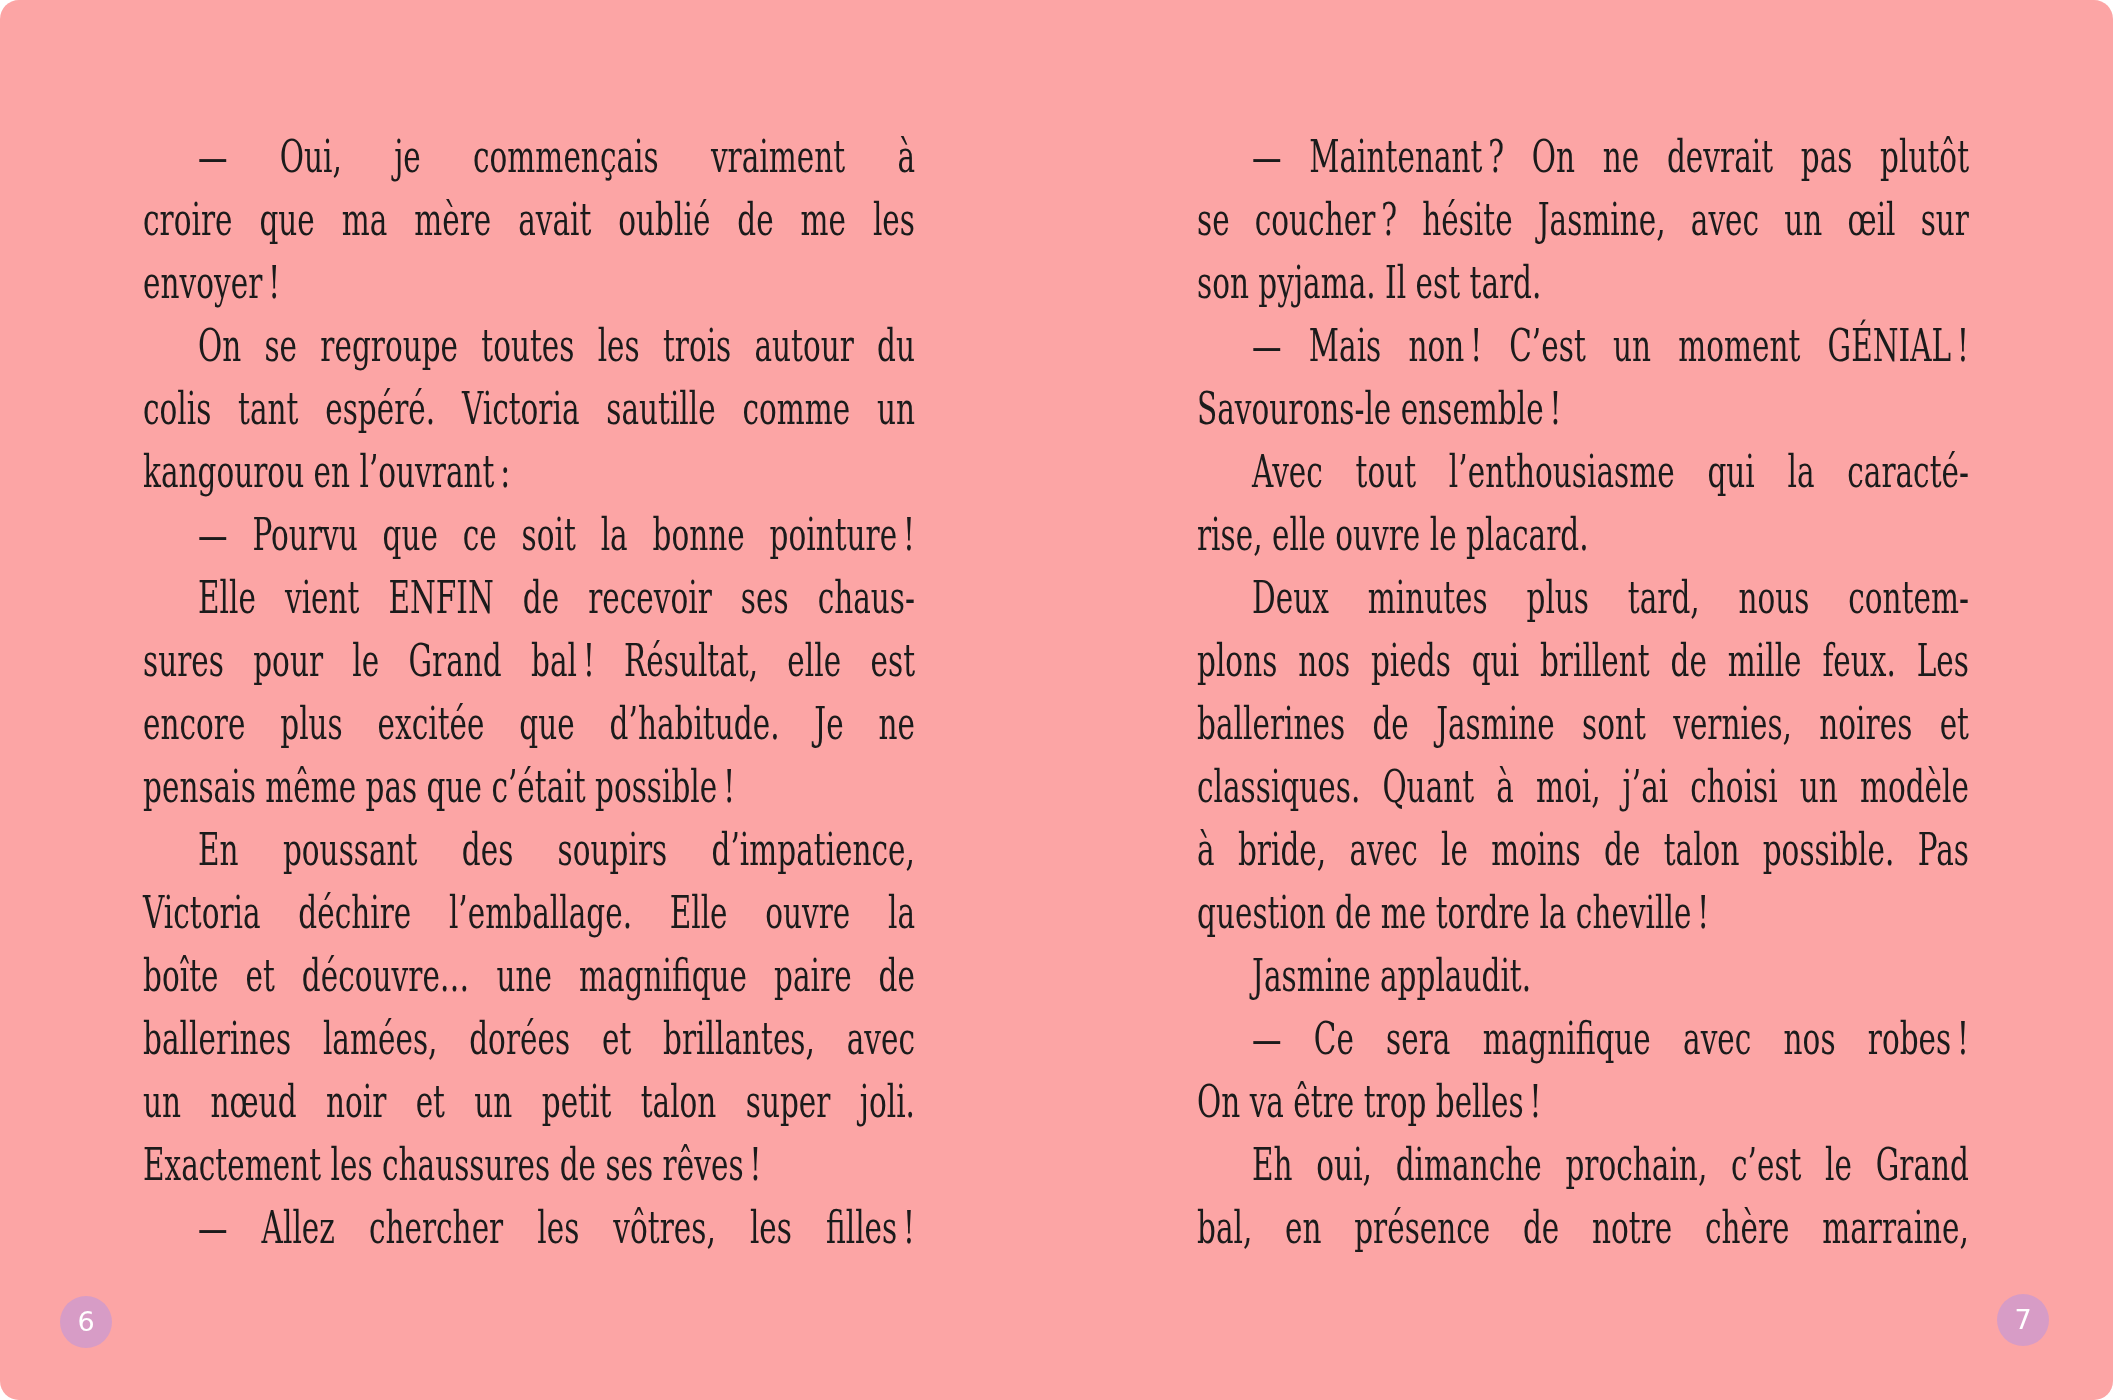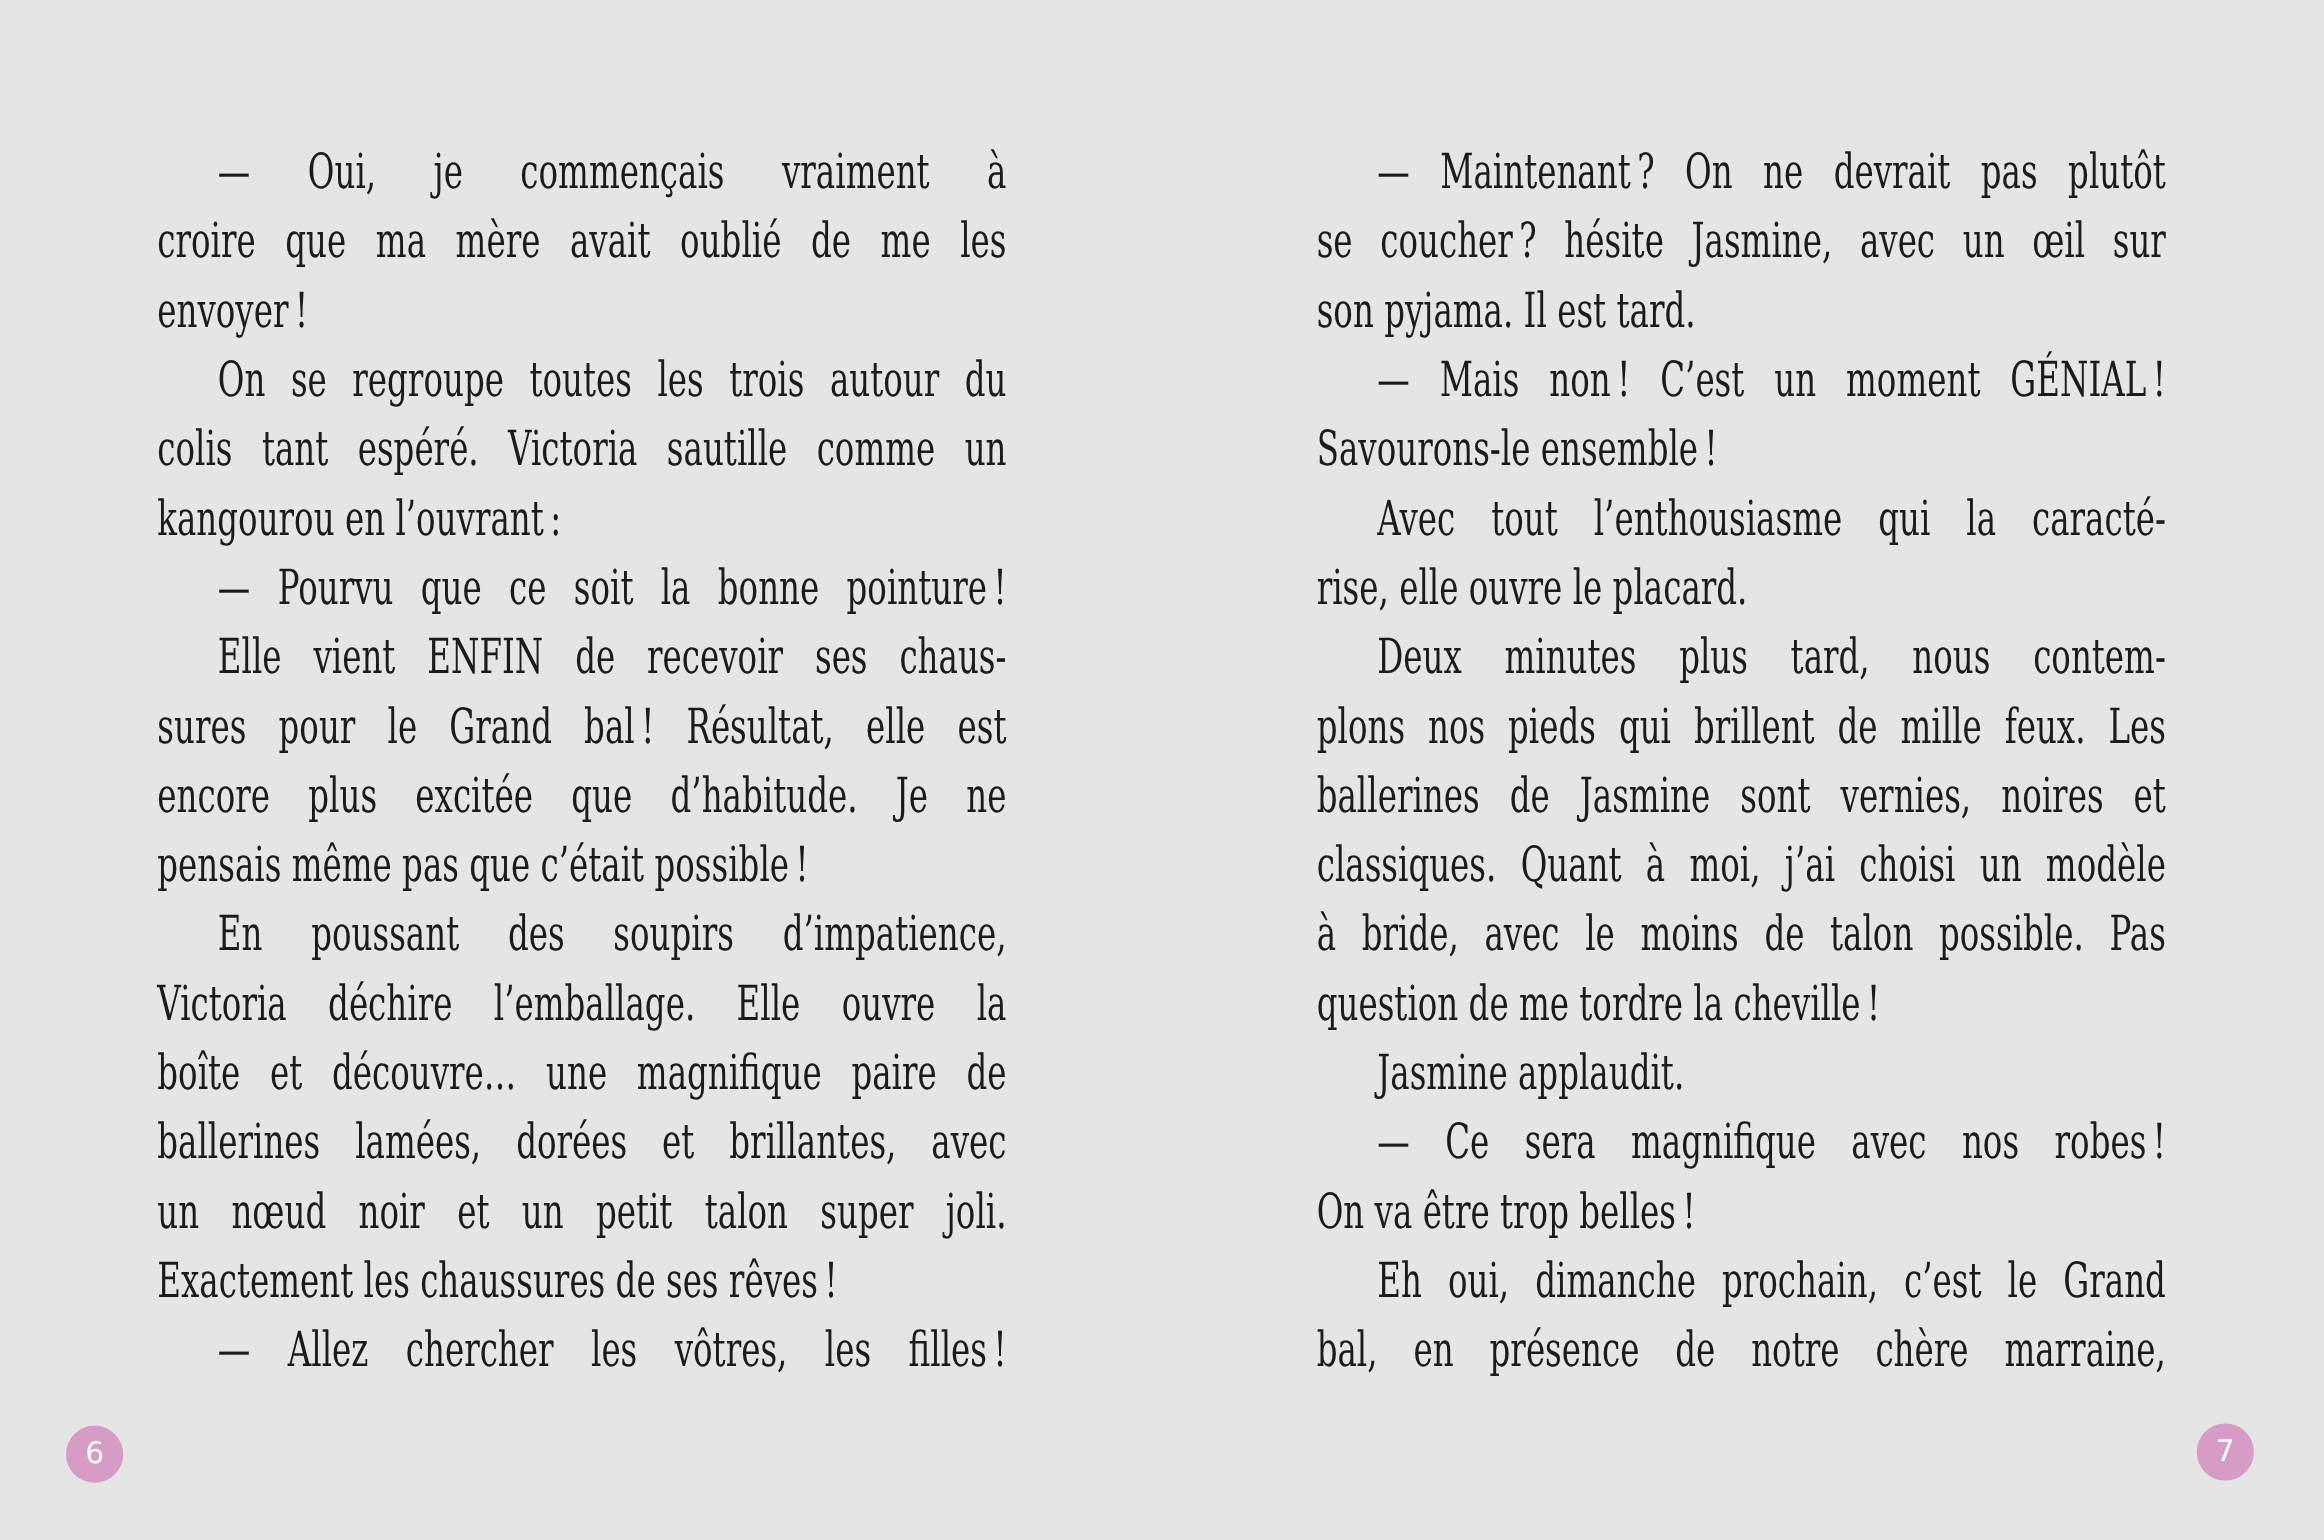--- a/index.html
+++ b/index.html
@@ -43,21 +43,21 @@
     font-size: 27px;
     line-height: 52px;
     text-align: center;
   }
   .page-left  .badge { left: 60px;  top: 1296px; }
   .page-right .badge { left: 941px; top: 1294px; }
 </style>
 </head>
 <body>
 
-<div class="spread" style="background: #e5e5e5; color: rgb(27, 27, 27);">
+<div class="spread" style="background: #fca5a5; color: rgb(27, 27, 27); border-radius: 19px;">
 
   <section class="page page-left">
     <div class="page-text">
         <div class="line indent just">— Oui, je commençais vraiment à</div>
         <div class="line just">croire que ma mère avait oublié de me les</div>
         <div class="line">envoyer !</div>
         <div class="line indent just">On se regroupe toutes les trois autour du</div>
         <div class="line just">colis tant espéré. Victoria sautille comme un</div>
         <div class="line">kangourou en l’ouvrant :</div>
         <div class="line indent just">— Pourvu que ce soit la bonne pointure !</div>

